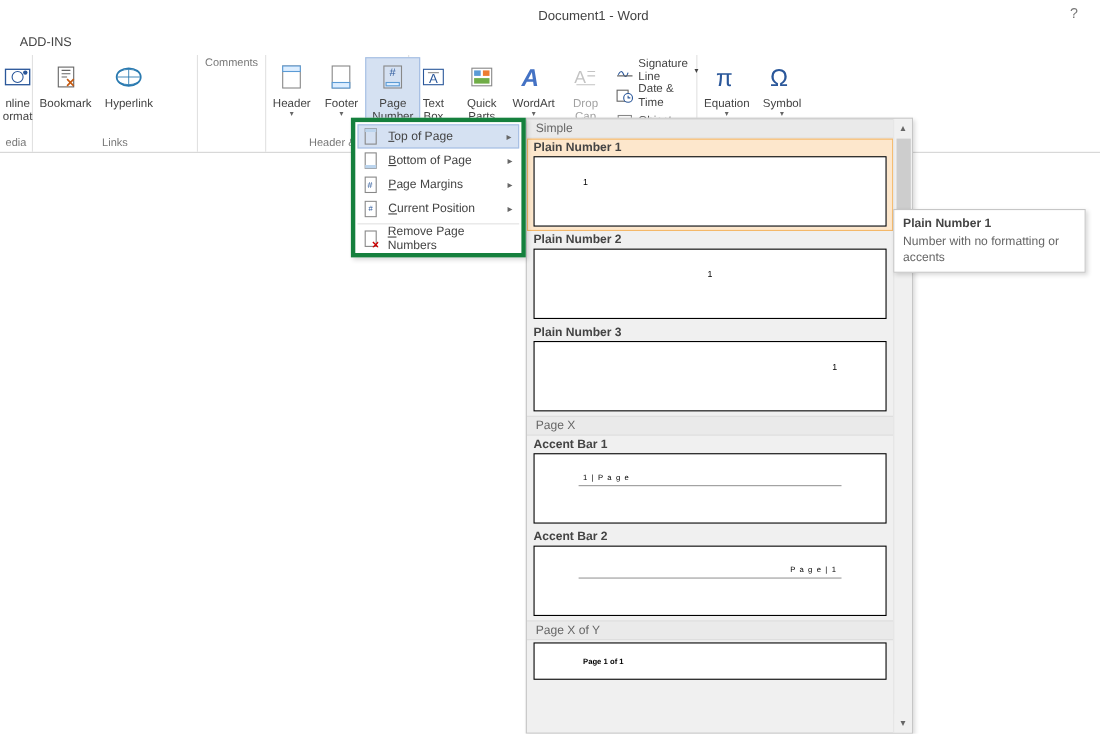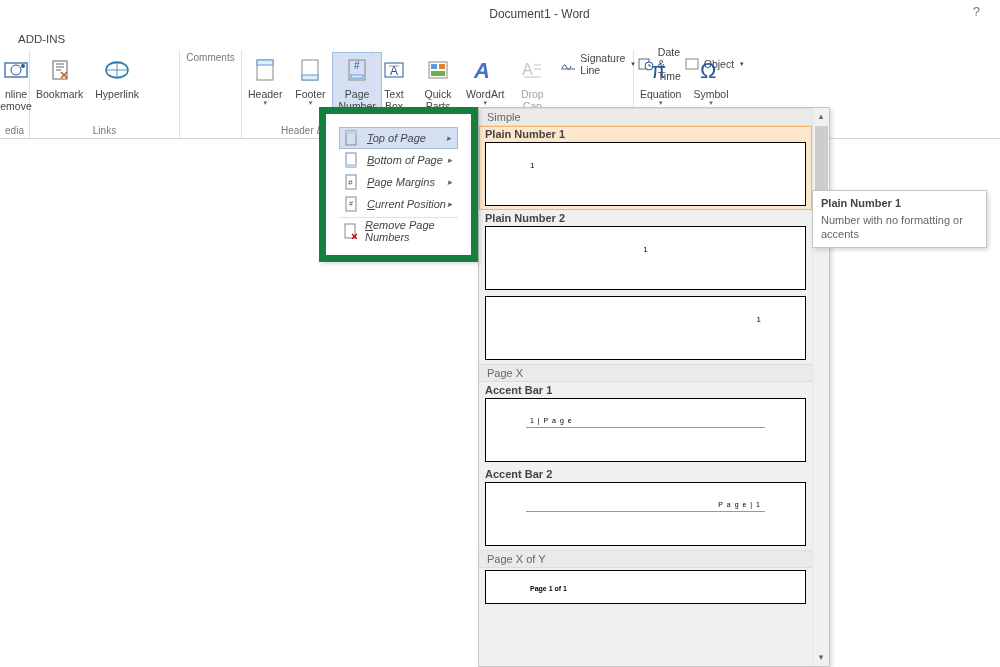--- a/index.html
+++ b/index.html
@@ -15,25 +15,25 @@
 .group { border-right: 1px solid #e1e1e1; display: flex; flex-direction: column; justify-content: space-between; padding: 2px 0 0; }
 .group-body { display: flex; flex: 1; align-items: flex-start; }
 .group-label { font-size: 10px; color: #777; text-align: center; padding-bottom: 2px; }
 
 .bigbtn { display: flex; flex-direction: column; align-items: center; padding: 2px 6px 0; cursor: default; }
 .bigbtn .ico { width: 32px; height: 32px; display: flex; align-items: center; justify-content: center; }
 .bigbtn .lbl { font-size: 10.5px; color: #444; text-align: center; line-height: 12px; margin-top: 2px; }
 .bigbtn .drop { font-size: 7px; color: #666; margin-top: -1px; }
 .bigbtn.highlight { background: #d5e1f2; border: 1px solid #a3bde3; padding: 1px 5px 0; }
 
-.smallrow { display: flex; padding: 2px 6px; gap: 3px; }
+.smallrow { display: flex; flex-direction: column; padding: 2px 6px; gap: 3px; }
 .smallbtn { display: flex; align-items: center; gap: 4px; font-size: 10.5px; color: #444; height: 20px; }
 .smallbtn .ico { width: 16px; height: 16px; display: flex; align-items: center; justify-content: center; }
 
-.dropdown1 { position: absolute; left: 319px; top: 107px; width: 159px; background: #fff; border: 7px solid #15803d; box-shadow: 2px 2px 4px rgba(0,0,0,0.15); padding: 13px; z-index: 5; font-style: italic; }
+.dropdown1 { position: absolute; left: 319px; top: 107px; width: 159px; background: #fff; border: 4px solid #15803d; box-shadow: 2px 2px 4px rgba(0,0,0,0.15); padding: 2px; z-index: 5; }
 .menuitem { display: flex; align-items: center; height: 22px; padding: 0 6px 0 4px; gap: 8px; font-size: 11px; color: #444; position: relative; }
 .menuitem.hover { background: #d5e1f2; border: 1px solid #a3bde3; padding: 0 5px 0 3px; height: 22px; }
 .menuitem .mi-ico { width: 16px; height: 16px; display: flex; align-items: center; justify-content: center; }
 .menuitem .arrow { position: absolute; right: 6px; font-size: 9px; color: #666; }
 .sep { height: 1px; background: #e1e1e1; margin: 2px 0; }
 .underline { text-decoration: underline; }
 
 .gallery { position: absolute; left: 478px; top: 107px; width: 352px; height: 560px; background: #f0f0f0; border: 1px solid #c6c6c6; box-shadow: 2px 2px 4px rgba(0,0,0,0.15); z-index: 4; overflow: hidden; }
 .gallery-scroll { position: absolute; right: 0; top: 0; bottom: 0; width: 17px; background: #f0f0f0; border-left: 1px solid #e4e4e4; }
 .gallery-scroll .up, .gallery-scroll .dn { height: 17px; text-align: center; font-size: 9px; line-height: 17px; color: #666; background: #f0f0f0; }
@@ -70,21 +70,21 @@
     <div class="group-body">
       <div class="bigbtn" style="padding-left:0">
         <span class="ico">
           <svg width="26" height="22">
               <rect x="2" y="4" width="22" height="14" fill="none" stroke="#2a579a" stroke-width="1.2"></rect>
               <circle cx="13" cy="11" r="5" fill="none" stroke="#2a579a"></circle>
               <circle cx="20" cy="7" r="2" fill="#2a579a"></circle>
             </svg>
         </span>
         <span class="lbl" style="white-space:pre">nline
-emove</span>
+ormat</span>
       </div>
     </div>
     <div class="group-label">edia</div>
   </div>
 
   <div class="group" style="width:150px">
     <div class="group-body">
       <div class="bigbtn">
         <span class="ico">
           <svg width="24" height="24">
@@ -318,20 +318,21 @@
     </div>
 
     <div class="gal-item">
       <div class="gal-title">Plain Number 2</div>
       <div class="gal-preview">
         <span class="num" style="left:50%;top:18px;transform:translateX(-50%)">1</span>
       </div>
     </div>
 
     <div class="gal-item">
+      <div class="gal-title">Plain Number 3</div>
       <div class="gal-preview">
         <span class="num" style="right:44px;top:18px">1</span>
       </div>
     </div>
 
     <div class="gal-header">Page X</div>
 
     <div class="gal-item">
       <div class="gal-title">Accent Bar 1</div>
       <div class="gal-preview">

